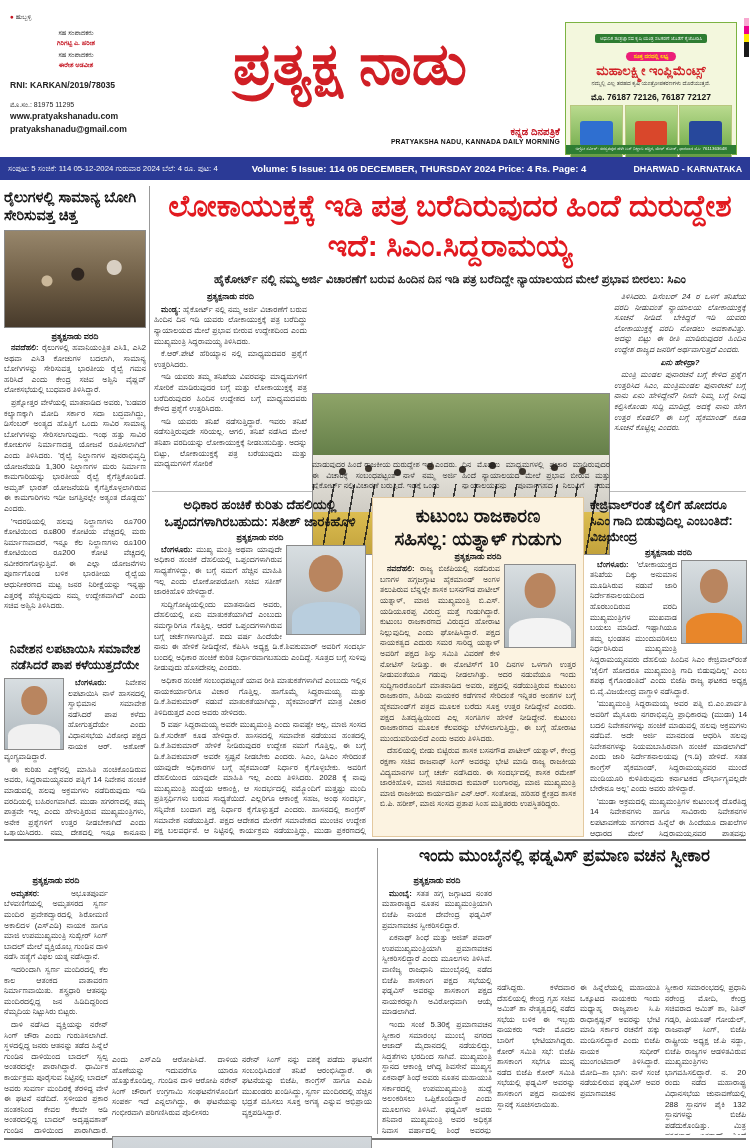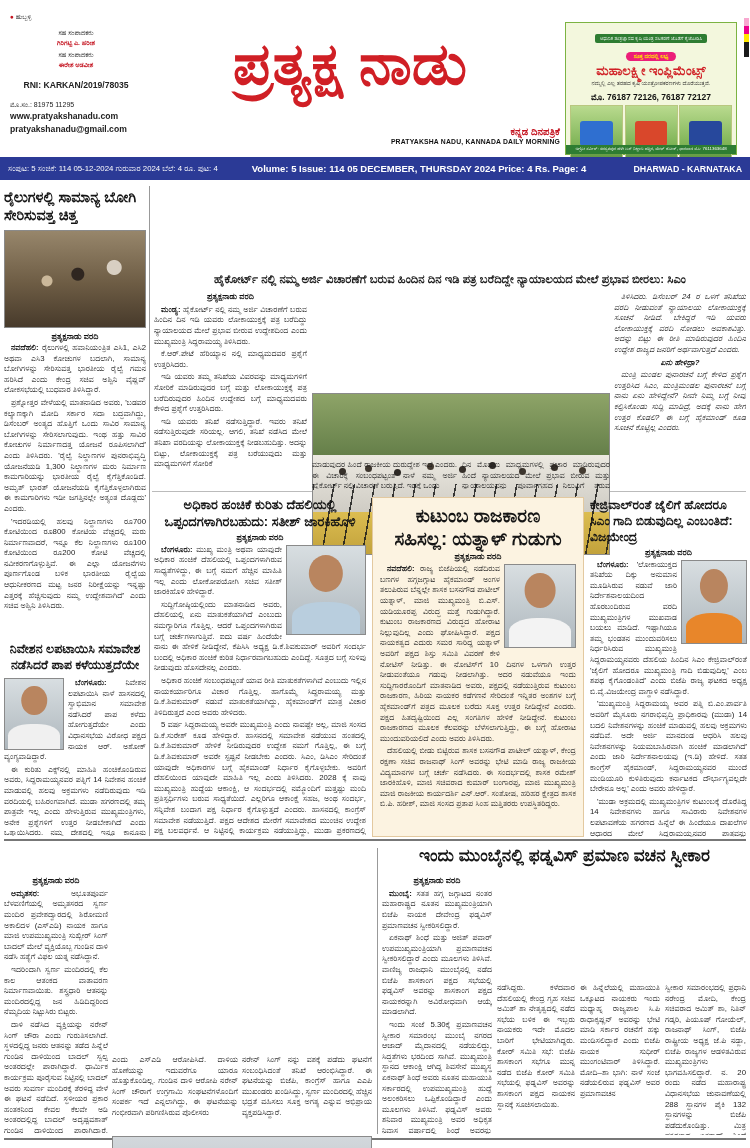--- a/index.html
+++ b/index.html
@@ -80,21 +80,21 @@
 <body>
 
 <div id="page">
 
   <div class="abs mast-left" style="left:10px;top:12px;width:132px;">
     <div><span style="color:#c41420;">●</span> <span>ಹುಬ್ಬಳ್ಳಿ</span></div>
     <div class="ctr" style="margin-top:6px;">ಸಹ ಸಂಪಾದಕರು</div>
     <div class="ctr redtxt">ಗಿರಿಗಟ್ಟಿ ಎ. ಹರೀಶ</div>
     <div class="ctr" style="margin-top:3px;">ಸಹ ಸಂಪಾದಕರು</div>
     <div class="ctr redtxt">ಈರೇಶ ಅಡವೀಶ</div>
-    <div style="font-weight:bold;font-size:8.6px;margin-top:9px;text-align:center;">RNI: KARKAN/2019/78035</div>
+    <div style="font-weight:bold;font-size:8.6px;margin-top:9px;">RNI: KARKAN/2019/78035</div>
     <div style="font-size:7px;margin-top:8px;">ಮೊ.ಸಂ.: 81975 11295</div>
     <div style="font-weight:bold;font-size:8.6px;">www.pratyakshanadu.com</div>
     <div style="font-weight:bold;font-size:8.6px;">pratyakshanadu@gmail.com</div>
   </div>
 
   <div class="abs mast-title" style="left:140px;top:34px;width:420px;">ಪ್ರತ್ಯಕ್ಷ ನಾಡು</div>
   <div class="abs" style="left:300px;top:126px;width:260px;">
     <div class="tagline-kn">ಕನ್ನಡ ದಿನಪತ್ರಿಕೆ</div>
     <div class="tagline-en">PRATYAKSHA NADU, KANNADA DAILY MORNING</div>
   </div>
@@ -143,20 +143,21 @@
     <p>'ಇದರಡಿಯಲ್ಲಿ ಹಲವು ನಿಲ್ದಾಣಗಳು ರೂ700 ಕೋಟಿಯಿಂದ ರೂ800 ಕೋಟಿಯ ವೆಚ್ಚದಲ್ಲಿ ಮರು ನಿರ್ಮಾಣವಾದರೆ, ಇನ್ನೂ ಕೆಲ ನಿಲ್ದಾಣಗಳು ರೂ100 ಕೋಟಿಯಿಂದ ರೂ200 ಕೋಟಿ ವೆಚ್ಚದಲ್ಲಿ ನವೀಕರಣಗೊಳ್ಳುತ್ತಿವೆ. ಈ ಎಲ್ಲಾ ಯೋಜನೆಗಳು ಪೂರ್ಣಗೊಂಡ ಬಳಿಕ ಭಾರತೀಯ ರೈಲ್ವೆಯ ಆಧುನೀಕರಣದ ಮಟ್ಟ ಜನರ ನಿರೀಕ್ಷೆಯನ್ನು ಇನ್ನಷ್ಟು ಎತ್ತರಕ್ಕೆ ಹೆಚ್ಚಿಸುವುದು ನಮ್ಮ ಉದ್ದೇಶವಾಗಿದೆ' ಎಂದು ಸಚಿವ ಅಶ್ವಿನಿ ತಿಳಿಸಿದರು.</p>
   </div>
 
   <div class="abs hl-sec" style="left:4px;top:641px;width:142px;font-size:12.5px;line-height:1.3;text-align:center;">ನಿವೇಶನ ಲಪಟಾಯಿಸಿ ಸಮಾವೇಶ ನಡೆಸಿದರೆ ಪಾಪ ಕಳೆಯುತ್ತದೆಯೇ</div>
   <div class="abs kb" style="left:4px;top:678px;width:142px;height:158px;">
     <span class="portrait floatL" style="--shirt:#f0f0f0;width:58px;height:70px;"></span>
     <p><b class="dl">ಬೆಂಗಳೂರು:</b> <span>ನಿವೇಶನ ಲಪಟಾಯಿಸಿ ನಾಳೆ ಹಾಸನದಲ್ಲಿ ಸ್ವಾಭಿಮಾನ ಸಮಾವೇಶ ನಡೆಸಿದರೆ ಪಾಪ ಕಳೆದು ಹೋಗುತ್ತದೆಯೇ ಎಂದು ವಿಧಾನಸಭೆಯ ವಿರೋಧ ಪಕ್ಷದ ನಾಯಕ ಆರ್. ಅಶೋಕ್ ವ್ಯಂಗ್ಯವಾಡಿದ್ದಾರೆ.</span></p>
     <p>ಈ ಕುರಿತು ಎಕ್ಸ್‌ನಲ್ಲಿ ಮಾಹಿತಿ ಹಂಚಿಕೊಂಡಿರುವ ಅವರು, ಸಿದ್ದರಾಮಯ್ಯನವರ ಪತ್ನಿಗೆ 14 ನಿವೇಶನ ಹಂಚಿಕೆ ಮಾಡುವಲ್ಲಿ ಹಲವು ಅಕ್ರಮಗಳು ನಡೆದಿರುವುದು ಇಡಿ ವರದಿಯಲ್ಲಿ ಬಹಿರಂಗವಾಗಿದೆ. ಮುಡಾ ಹಗರಣದಲ್ಲಿ ತಮ್ಮ ಪಾತ್ರವೇ ಇಲ್ಲ ಎಂದು ಹೇಳುತ್ತಿರುವ ಮುಖ್ಯಮಂತ್ರಿಗಳು, ಅನೇಕ ಪ್ರಶ್ನೆಗಳಿಗೆ ಉತ್ತರ ನೀಡಬೇಕಾಗಿದೆ ಎಂದು ಒತ್ತಾಯಿಸಿದರು. ನಮ್ಮ ದೇಶದಲ್ಲಿ ಇನ್ನೂ ಕಾನೂನು ಗಟ್ಟಿಯಾಗಿದೆ.</p>
   </div>
 
+  <div class="abs hl-main" style="left:153px;top:186px;width:594px;">ಲೋಕಾಯುಕ್ತಕ್ಕೆ ಇಡಿ ಪತ್ರ ಬರೆದಿರುವುದರ ಹಿಂದೆ ದುರುದ್ದೇಶ ಇದೆ: ಸಿಎಂ.ಸಿದ್ದರಾಮಯ್ಯ</div>
   <div class="abs hl-sub" style="left:153px;top:273px;width:594px;">ಹೈಕೋರ್ಟ್ ನಲ್ಲಿ ನಮ್ಮ ಅರ್ಜಿ ವಿಚಾರಣೆಗೆ ಬರುವ ಹಿಂದಿನ ದಿನ ಇಡಿ ಪತ್ರ ಬರೆದಿದ್ದೇ ನ್ಯಾಯಾಲಯದ ಮೇಲೆ ಪ್ರಭಾವ ಬೀರಲು: ಸಿಎಂ</div>
 
   <div class="abs kb" style="left:154px;top:292px;width:153px;height:197px;">
     <div class="byline">ಪ್ರತ್ಯಕ್ಷನಾಡು ವರದಿ</div>
     <p><b class="dl">ಮಂಡ್ಯ:</b> <span>ಹೈಕೋರ್ಟ್ ನಲ್ಲಿ ನಮ್ಮ ಅರ್ಜಿ ವಿಚಾರಣೆಗೆ ಬರುವ ಹಿಂದಿನ ದಿನ ಇಡಿ ಯವರು ಲೋಕಾಯುಕ್ತಕ್ಕೆ ಪತ್ರ ಬರೆದಿದ್ದು ನ್ಯಾಯಾಲಯದ ಮೇಲೆ ಪ್ರಭಾವ ಬೀರುವ ಉದ್ದೇಶದಿಂದ ಎಂದು ಮುಖ್ಯಮಂತ್ರಿ ಸಿದ್ದರಾಮಯ್ಯ ತಿಳಿಸಿದರು.</span></p>
     <p>ಕೆ.ಆರ್.ಪೇಟೆ ಹೆರಿಯ್ಯಾನ ನಲ್ಲಿ ಮಾಧ್ಯಮದವರ ಪ್ರಶ್ನೆಗೆ ಉತ್ತರಿಸಿದರು.</p>
     <p>ಇಡಿ ಯವರು ತಮ್ಮ ತನಿಖೆಯ ವಿವರವನ್ನು ಮಾಧ್ಯಮಗಳಿಗೆ ಸೋರಿಕೆ ಮಾಡಿರುವುದರ ಬಗ್ಗೆ ಮತ್ತು ಲೋಕಾಯುಕ್ತಕ್ಕೆ ಪತ್ರ ಬರೆದಿರುವುದರ ಹಿಂದಿನ ಉದ್ದೇಶದ ಬಗ್ಗೆ ಮಾಧ್ಯಮದವರು ಕೇಳಿದ ಪ್ರಶ್ನೆಗೆ ಉತ್ತರಿಸಿದರು.</p>
     <p>ಇಡಿ ಯವರು ತನಿಖೆ ನಡೆಸುತ್ತಿದ್ದಾರೆ. ಇವರು ತನಿಖೆ ನಡೆಸುತ್ತಿರುವುದೇ ಸರಿಯಲ್ಲ. ಆಗಲಿ, ತನಿಖೆ ನಡೆಸಿದ ಮೇಲೆ ತನಿಖಾ ವರದಿಯನ್ನು ಲೋಕಾಯುಕ್ತಕ್ಕೆ ನೀಡಬಹುದಿತ್ತು. ಅದನ್ನು ಬಿಟ್ಟು, ಲೋಕಾಯುಕ್ತಕ್ಕೆ ಪತ್ರ ಬರೆಯುವುದು ಮತ್ತು ಮಾಧ್ಯಮಗಳಿಗೆ ಸೋರಿಕೆ</p>
   </div>
 

